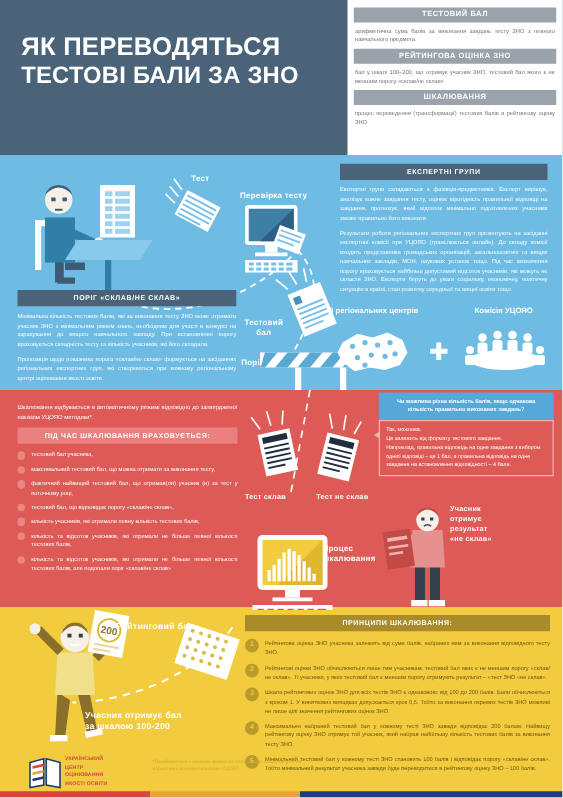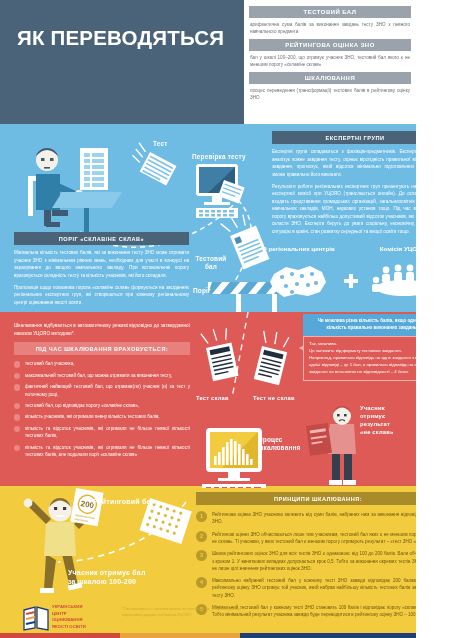--- a/index.html
+++ b/index.html
@@ -5,21 +5,21 @@
 <style>
   * { box-sizing: border-box; margin: 0; padding: 0; }
   html, body {
     width: 450px; height: 638px;
     font-family: "Liberation Sans", "DejaVu Sans", sans-serif;
     background: #ffffff;
     overflow: hidden;
   }
   #poster {
     position: relative;
-    width: 416px; height: 638px;
+    width: 450px; height: 638px;
     overflow: hidden;
   }
 
   
   .band { position: absolute; left: 0; width: 450px; }
   #band-header   { top: 0;   height: 124px; background: #4a6378; }
   #band-blue     { top: 124px; height: 188px; background: #6ebbe4; }
   #band-red      { top: 312px; height: 174px; background: #de5a57; }
   #band-yellow   { top: 486px; height: 152px; background: #f2cb3e; }
 
@@ -174,20 +174,21 @@
 
 <div id="poster">
 
   <div class="band" id="band-header"></div>
   <div class="band" id="band-blue"></div>
   <div class="band" id="band-red"></div>
   <div class="band" id="band-yellow"></div>
 
   <div id="title-block">
     <div class="tl nosel" id="t1">ЯК ПЕРЕВОДЯТЬСЯ</div>
+    <div class="tl nosel" id="t2">ТЕСТОВІ БАЛИ ЗА ЗНО</div>
   </div>
 
   <div id="def-panel">
     <div class="def">
       <div class="def-head">ТЕСТОВИЙ БАЛ</div>
       <div class="def-body">арифметична сума балів за виконання завдань тесту ЗНО з певного навчального предмета</div>
     </div>
     <div class="def">
       <div class="def-head">РЕЙТИНГОВА ОЦІНКА ЗНО</div>
       <div class="def-body">бал у шкалі 100–200, що отримує учасник ЗНО, тестовий бал якого є не меншим порогу «склав/не склав»</div>

